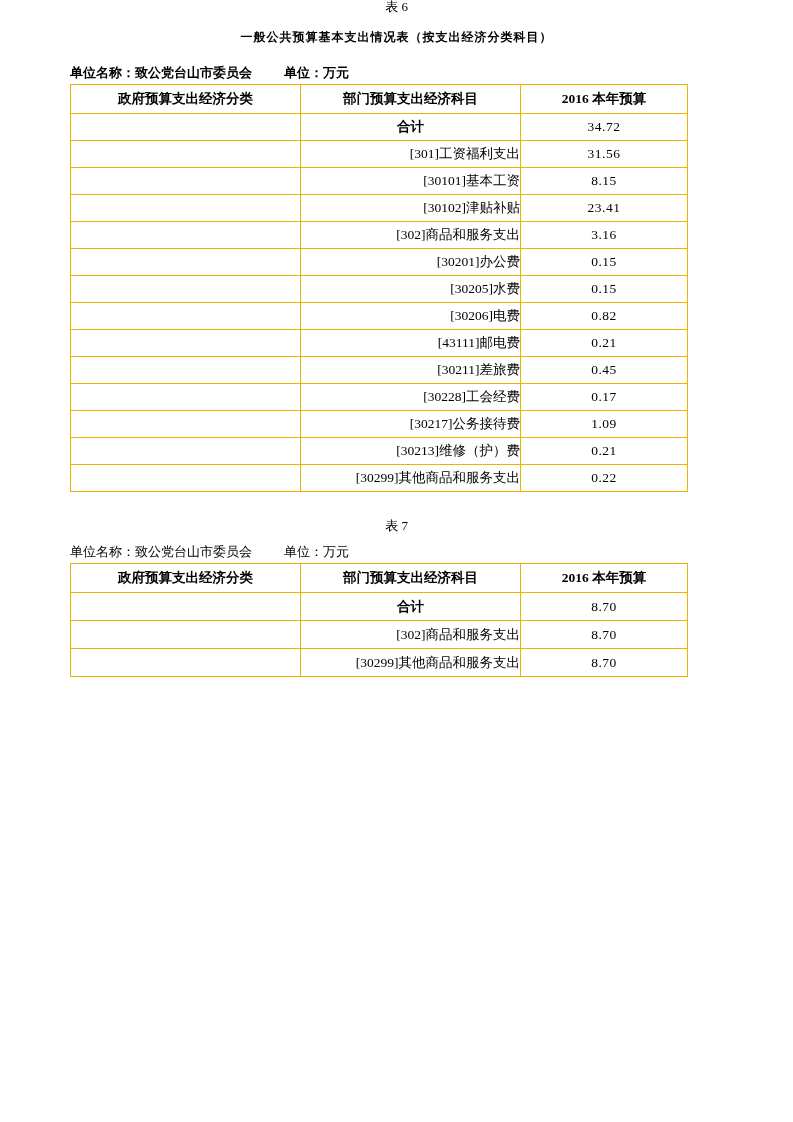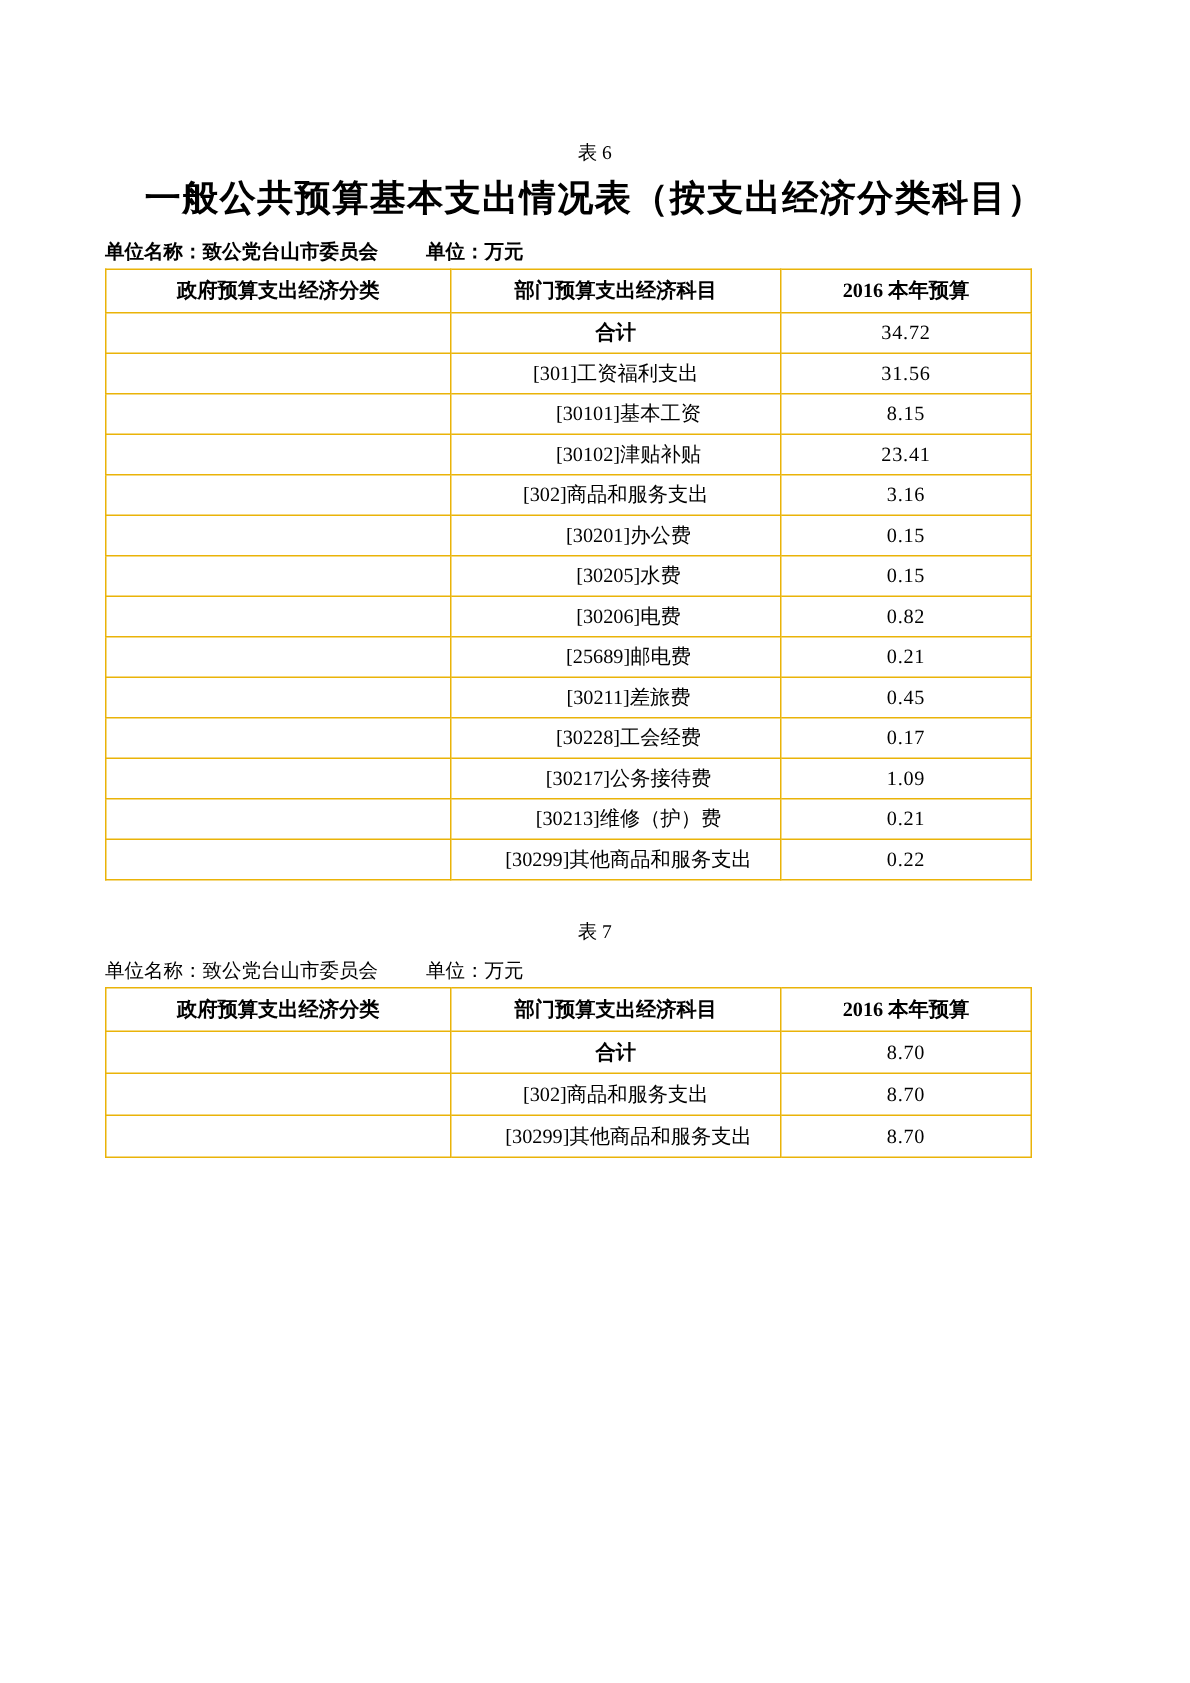--- a/index.html
+++ b/index.html
@@ -11,33 +11,32 @@
     width: 793px;
     height: 1122px;
     font-family: "Liberation Serif", "DejaVu Serif", serif;
     color: #000000;
     overflow: hidden;
   }
   .page {
     position: relative;
     width: 793px;
     height: 1122px;
-    padding-top: 95px;
     box-sizing: border-box;
   }
   .tbl-label {
     text-align: center;
     font-size: 13px;
     line-height: 14px;
     margin: 0 0 11px 0;
     font-family: "Liberation Serif", "DejaVu Serif", serif;
   }
   .tbl-title {
     text-align: center;
-    font-size: 24px;
+    font-size: 12px;
     line-height: 25px;
     font-weight: bold;
     letter-spacing: 1px;
     margin: 0 0 15px 0;
     font-family: "Liberation Sans", "DejaVu Sans", sans-serif;
   }
   .content {
     margin-left: 70px;
     width: 617px;
   }
@@ -73,21 +72,21 @@
     font-size: 13.5px;
     font-weight: bold;
     text-align: center;
   }
   table.budget td {
     height: 26px;
     font-size: 13.5px;
   }
   table.t7 td { height: 27px; }
   td.dept-cell {
-    text-align: center;
+    text-align: right;
     padding-left: 4px;
   }
   td.dept-cell.center {
     text-align: center;
     font-weight: bold;
     padding-left: 0;
   }
   td.dept-cell.lvl2 {
     padding-left: 17px;
   }
@@ -161,21 +160,21 @@
             <td class="dept-cell lvl2">[30205]水费</td>
             <td class="amount-cell">0.15</td>
           </tr>
           <tr>
             <td class="gov-cell"></td>
             <td class="dept-cell lvl2">[30206]电费</td>
             <td class="amount-cell">0.82</td>
           </tr>
           <tr>
             <td class="gov-cell"></td>
-            <td class="dept-cell lvl2">[25689]邮电费</td>
+            <td class="dept-cell lvl2">[43111]邮电费</td>
             <td class="amount-cell">0.21</td>
           </tr>
           <tr>
             <td class="gov-cell"></td>
             <td class="dept-cell lvl2">[30211]差旅费</td>
             <td class="amount-cell">0.45</td>
           </tr>
           <tr>
             <td class="gov-cell"></td>
             <td class="dept-cell lvl2">[30228]工会经费</td>

